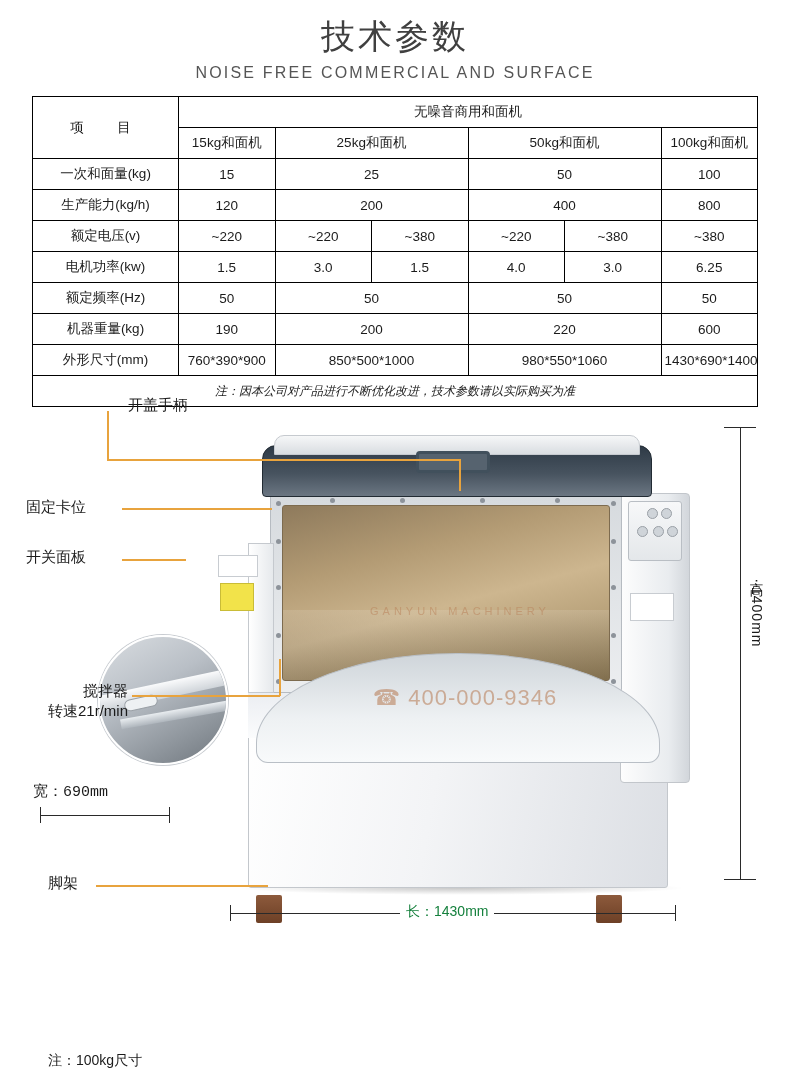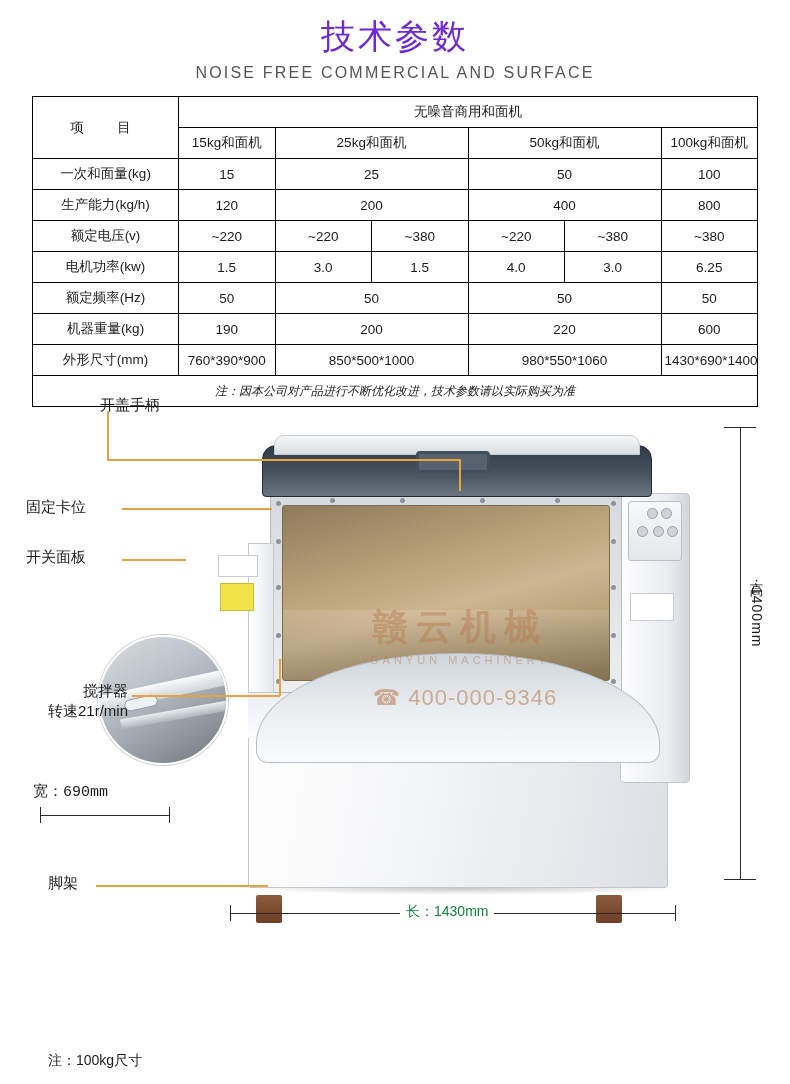--- a/index.html
+++ b/index.html
@@ -12,21 +12,21 @@
     color: #222;
     position: relative;
     overflow: hidden;
   }
 
   
   .page-title {
     text-align: center;
     font-size: 34px;
     letter-spacing: 3px;
-    color: #6d28d9;
+    color: #404040;
     margin: 14px 0 4px 0;
     font-weight: normal;
   }
   .page-subtitle {
     text-align: center;
     font-size: 16px;
     letter-spacing: 2.2px;
     color: #555;
     margin: 0 0 14px 0;
     font-weight: normal;
@@ -357,34 +357,33 @@
     <div class="m-handle"></div>
     <div class="m-bowl-front"></div>
     <div class="sticker2"></div>
     <div class="sticker"></div>
     <div class="sticker3"></div>
     <div class="foot l"></div>
     <div class="foot r"></div>
   </div>
 
   <div class="wm">
-    <div class="wm1">赣云机械</div>
     <div class="wm2">GANYUN MACHINERY</div>
   </div>
   <div class="wm-phone">
     <span>☎ </span><span>400-000-9346</span>
   </div>
 
   <div class="bubble">
     <div class="bar b1"></div>
     <div class="bar b2"></div>
     <div class="knob"></div>
   </div>
 
-  <div class="lbl" style="left:100px; top:-18px;">开盖手柄</div>
+  <div class="lbl" style="left:128px; top:-18px;">开盖手柄</div>
   <div class="ln v" style="left:107px; top:-2px; height:48px;"></div>
   <div class="ln h" style="left:107px; top:46px; width:353px;"></div>
   <div class="ln v" style="left:459px; top:46px; height:32px;"></div>
 
   <div class="lbl" style="left:26px; top:84px;">固定卡位</div>
   <div class="ln h" style="left:122px; top:95px; width:150px;"></div>
 
   <div class="lbl" style="left:26px; top:134px;">开关面板</div>
   <div class="ln h" style="left:122px; top:146px; width:64px;"></div>
 

